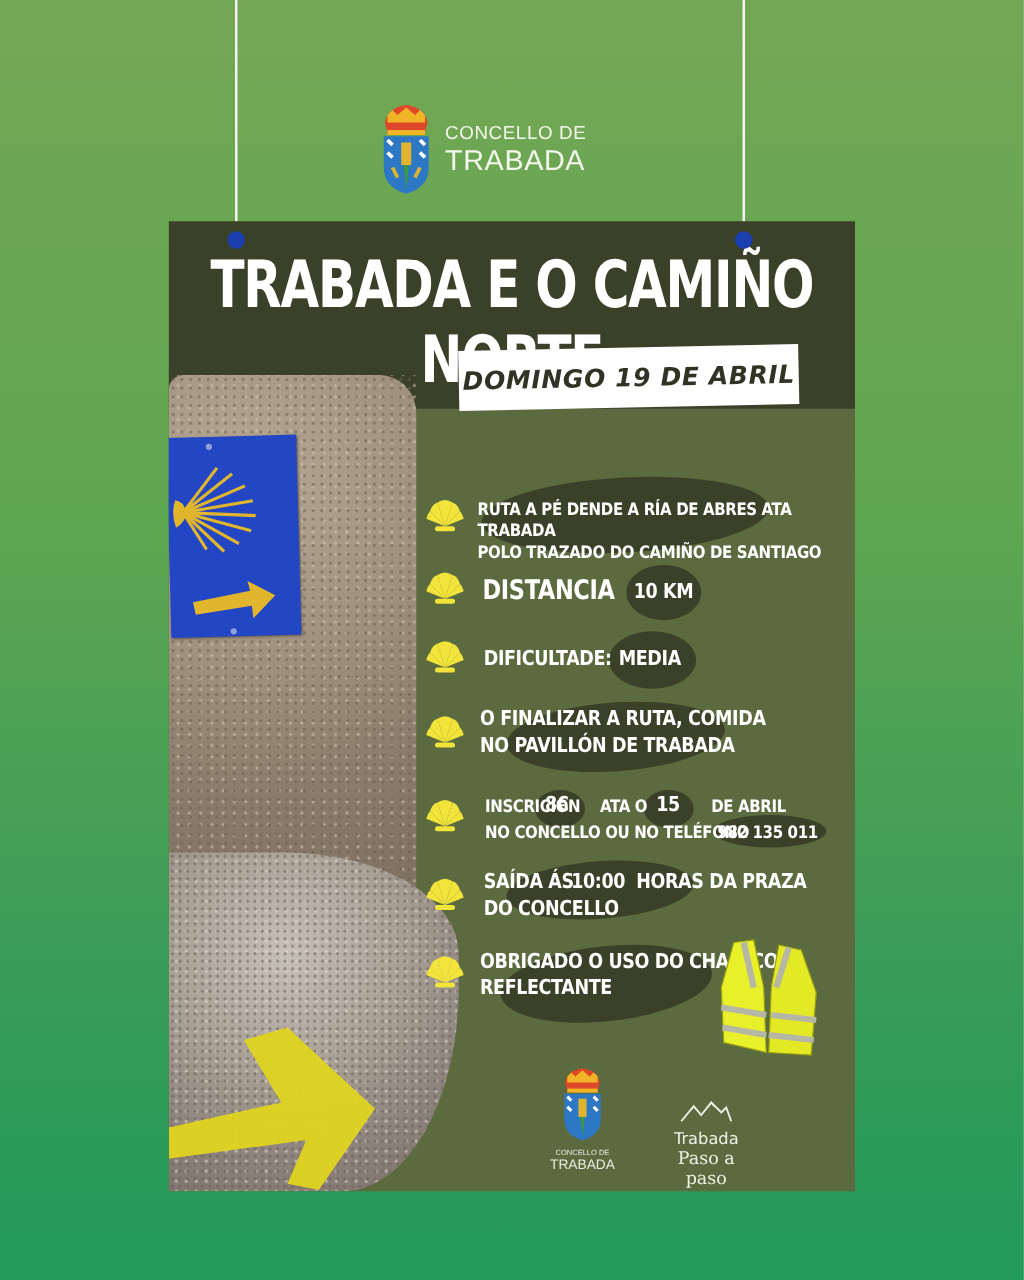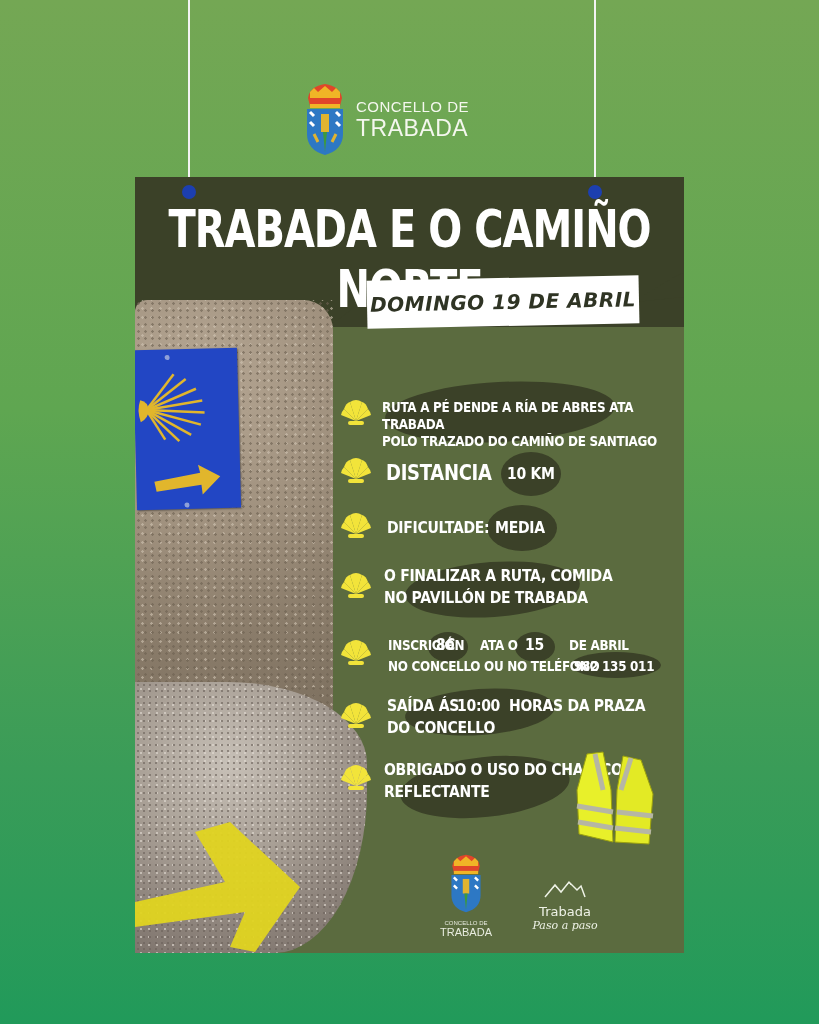--- a/index.html
+++ b/index.html
@@ -80,21 +80,21 @@
   .itxt.med { font-size: 14px; transform: scaleY(1.18); transform-origin: left top; }
   .pill-val { font-family: "DejaVu Sans", sans-serif; font-weight: bold; color: #ffffff; }
 
   .vest { position: absolute; left: 438px; top: 548px; }
 
   .footer-logo1 { position: absolute; left: 300px; top: 676px; width: 62px; text-align: center; color: #e8ecdf; }
   .footer-logo1 .f1 { font-family: "Liberation Sans", sans-serif; font-size: 6px; margin-top: 3px; }
   .footer-logo1 .f2 { font-family: "Liberation Sans", sans-serif; font-size: 11px; }
   .footer-logo2 { position: absolute; left: 395px; top: 703px; width: 70px; text-align: center; color: #eef2e6; }
   .footer-logo2 .t1 { font-family: "DejaVu Sans", sans-serif; font-size: 13px; margin-top: 2px; }
-  .footer-logo2 .t2 { font-family: "DejaVu Serif", serif; font-style: italic; font-size: 11px; }
+  .footer-logo2 .t2 { font-family: "DejaVu Serif", serif; font-size: 14px; }
 </style>
 </head>
 <body>
 
 <div class="string" style="left:188px;height:192px;"></div>
 <div class="string" style="left:594px;height:192px;"></div>
 
 <div class="header-logo">
   <svg width="42" height="74" viewBox="0 0 42 74">
     <path d="M4 16 Q6 4 21 2 Q36 4 38 16 L36 24 L6 24 Z" fill="#e0462a"></path>

